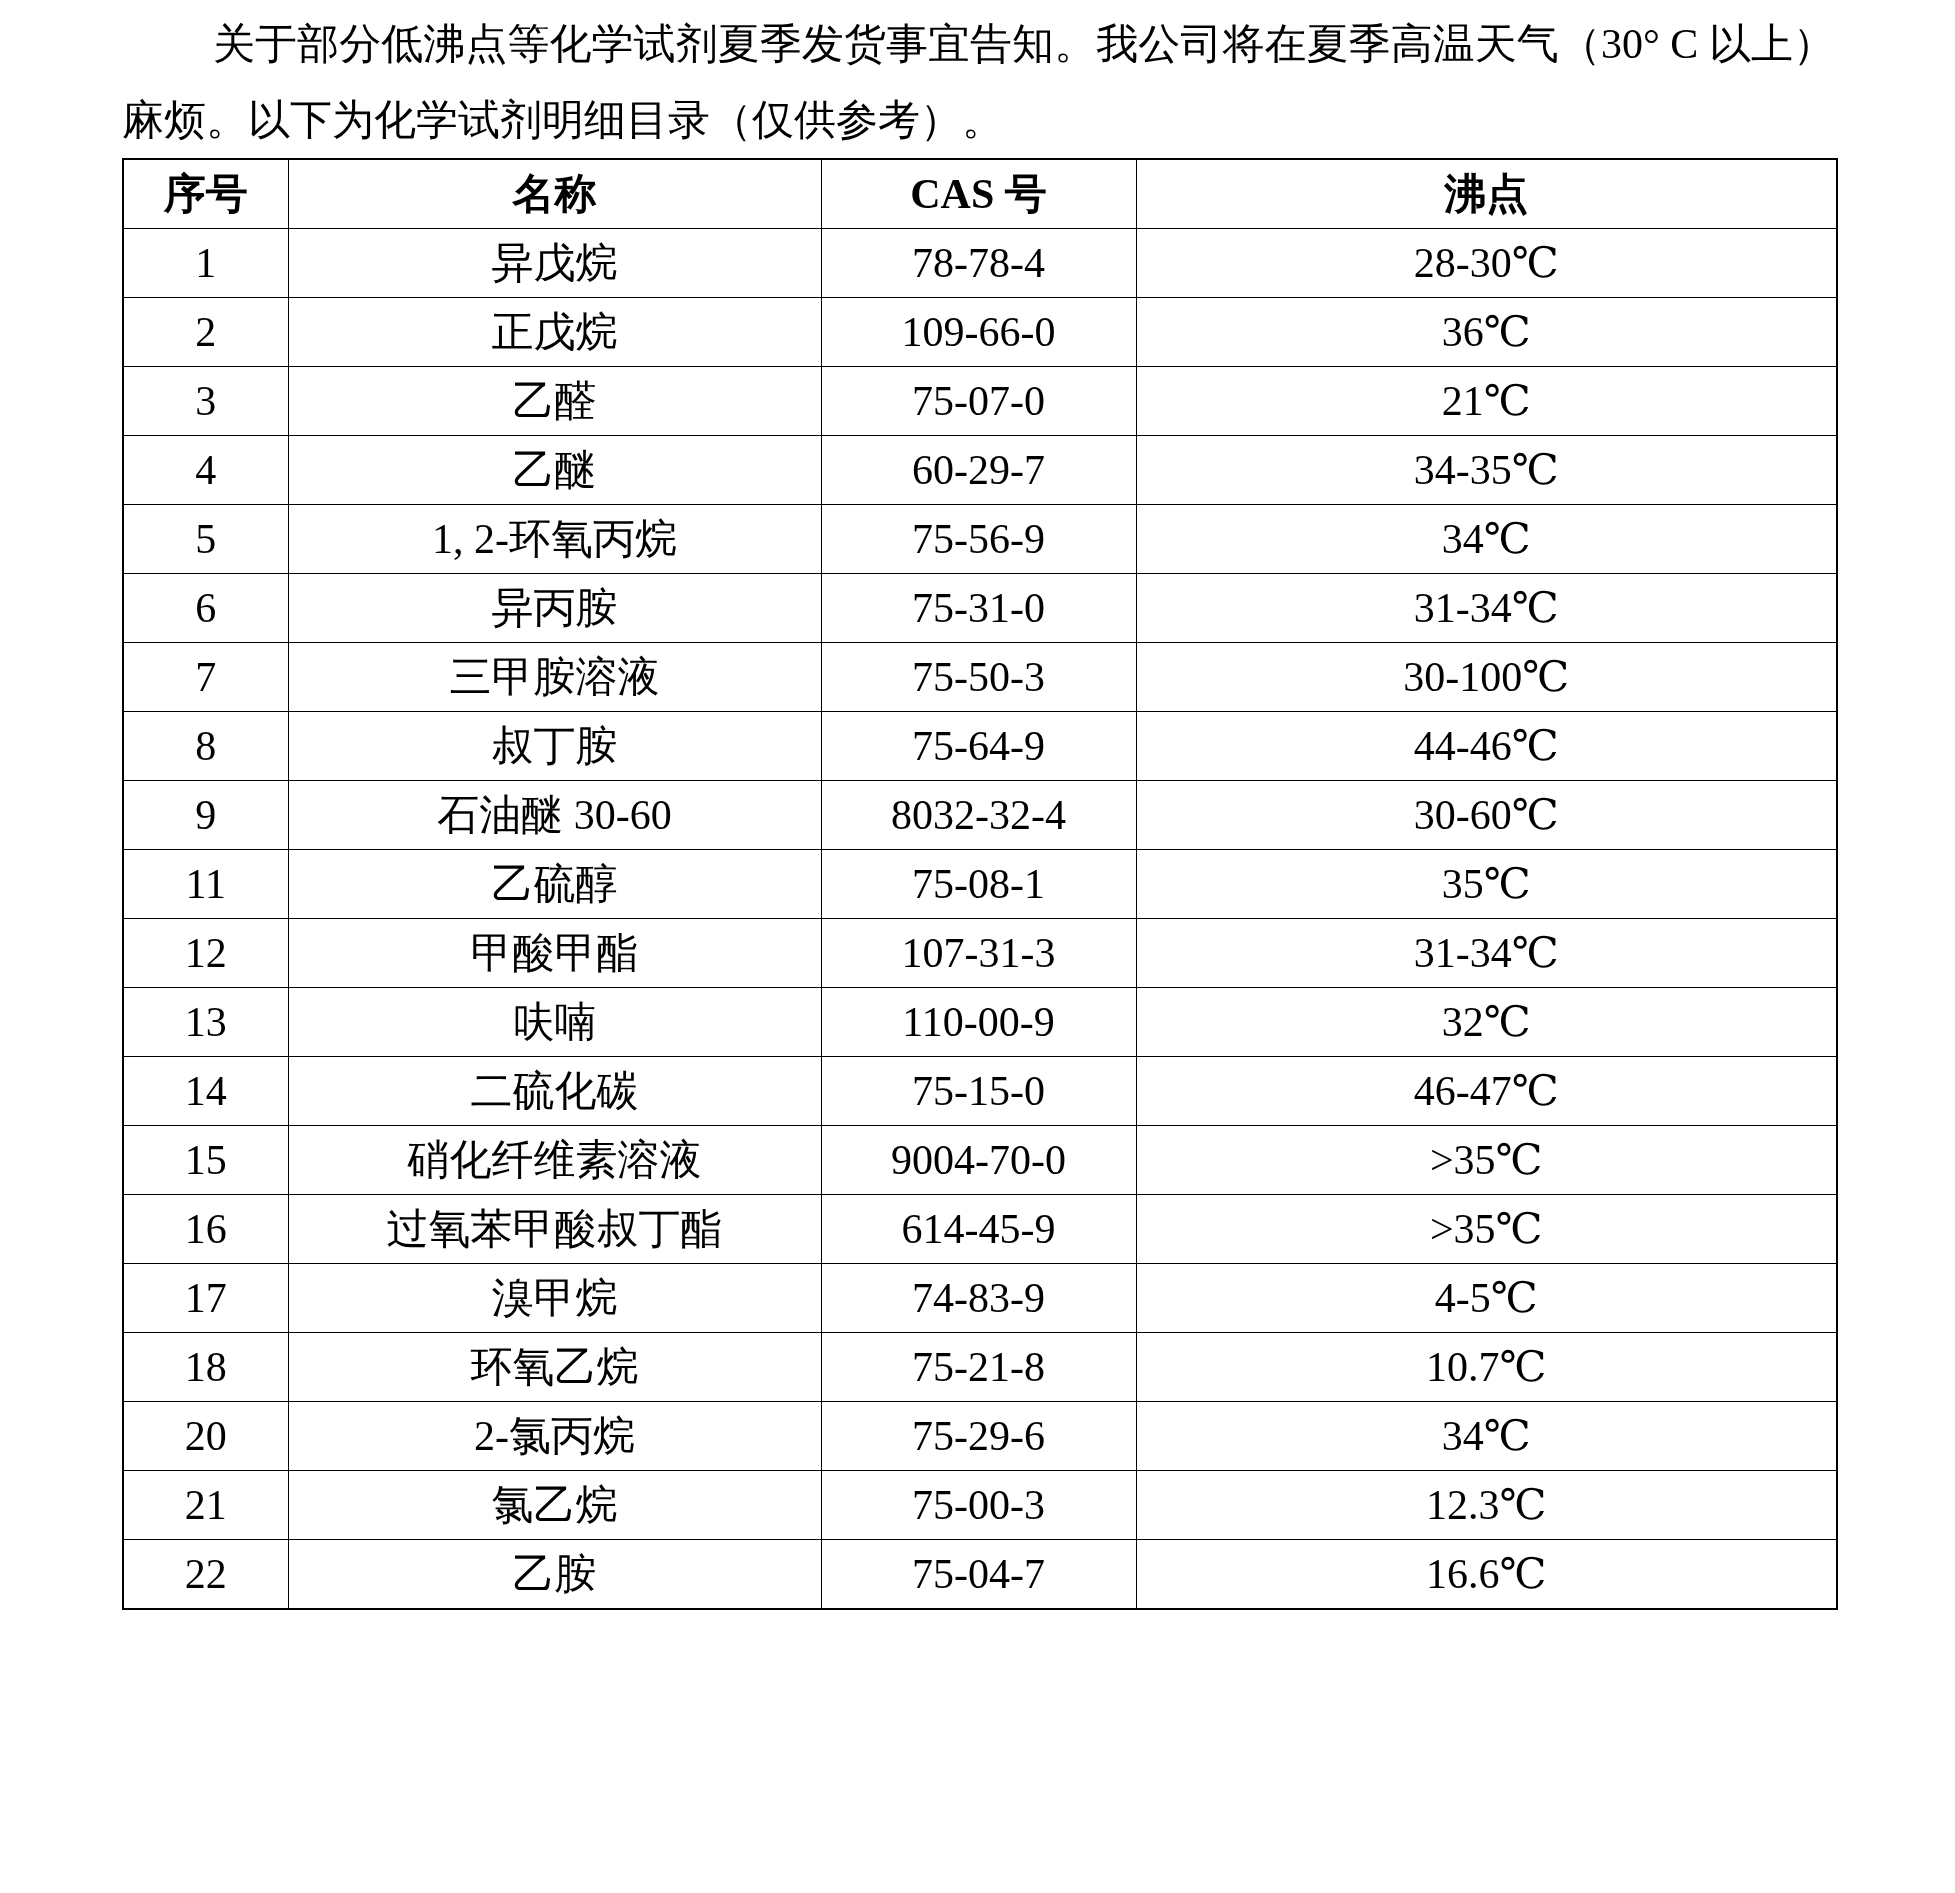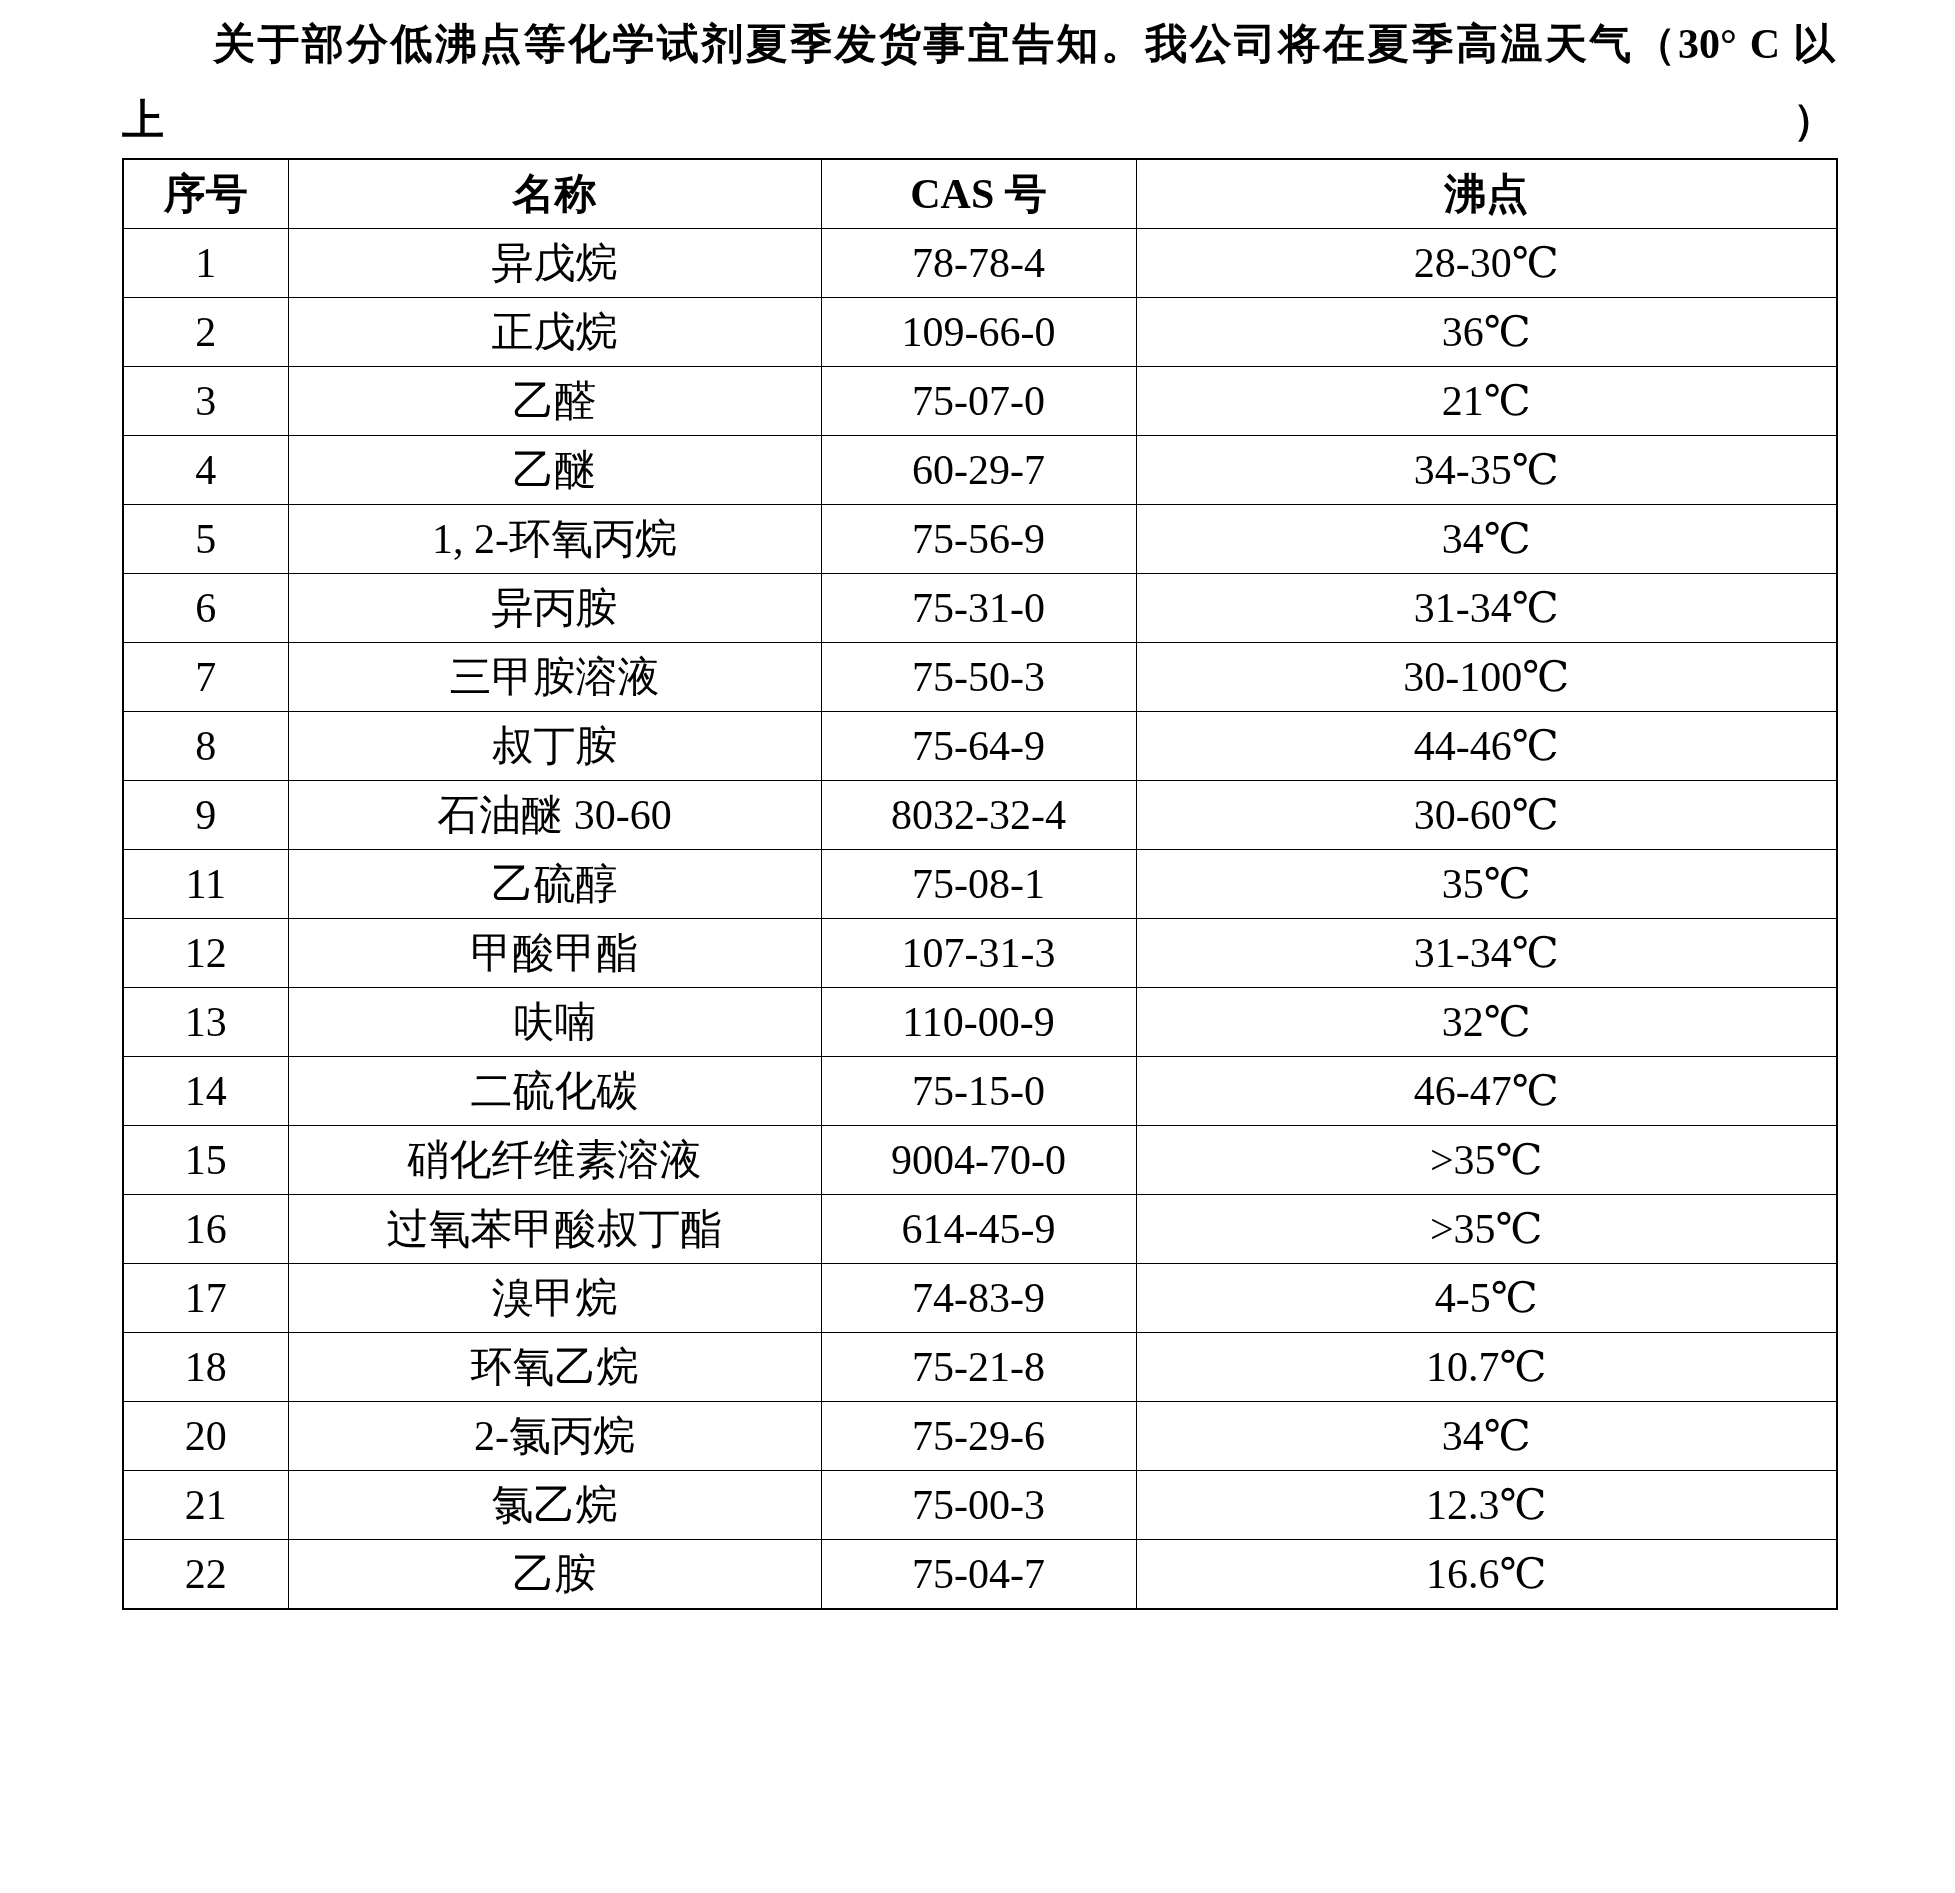--- a/index.html
+++ b/index.html
@@ -16,21 +16,20 @@
   }
   .page {
     padding: 5.7px 120px 0 122px;
   }
   .notice {
     font-size: 42px;
     line-height: 76px;
   }
   .notice .line {
     white-space: nowrap;
-    font-weight: bold;
   }
   .notice .line.j {
     white-space: normal;
     text-align: justify;
     text-align-last: justify;
   }
   .notice .line.indent {
     text-indent: 91px;
   }
   table.chem {
@@ -57,20 +56,21 @@
   col.c-cas { width: 315px; }
   col.c-bp  { width: 701px; }
 </style>
 </head>
 <body>
 
 <div class="page">
 
   <div class="notice">
     <div class="line indent j">关于部分低沸点等化学试剂夏季发货事宜告知。我公司将在夏季高温天气（30° C 以上）</div>
+    <div class="line">麻烦。以下为化学试剂明细目录（仅供参考）。</div>
   </div>
 
   <table class="chem">
     <colgroup>
       <col class="c-no">
       <col class="c-name">
       <col class="c-cas">
       <col class="c-bp">
     </colgroup>
     <thead>

